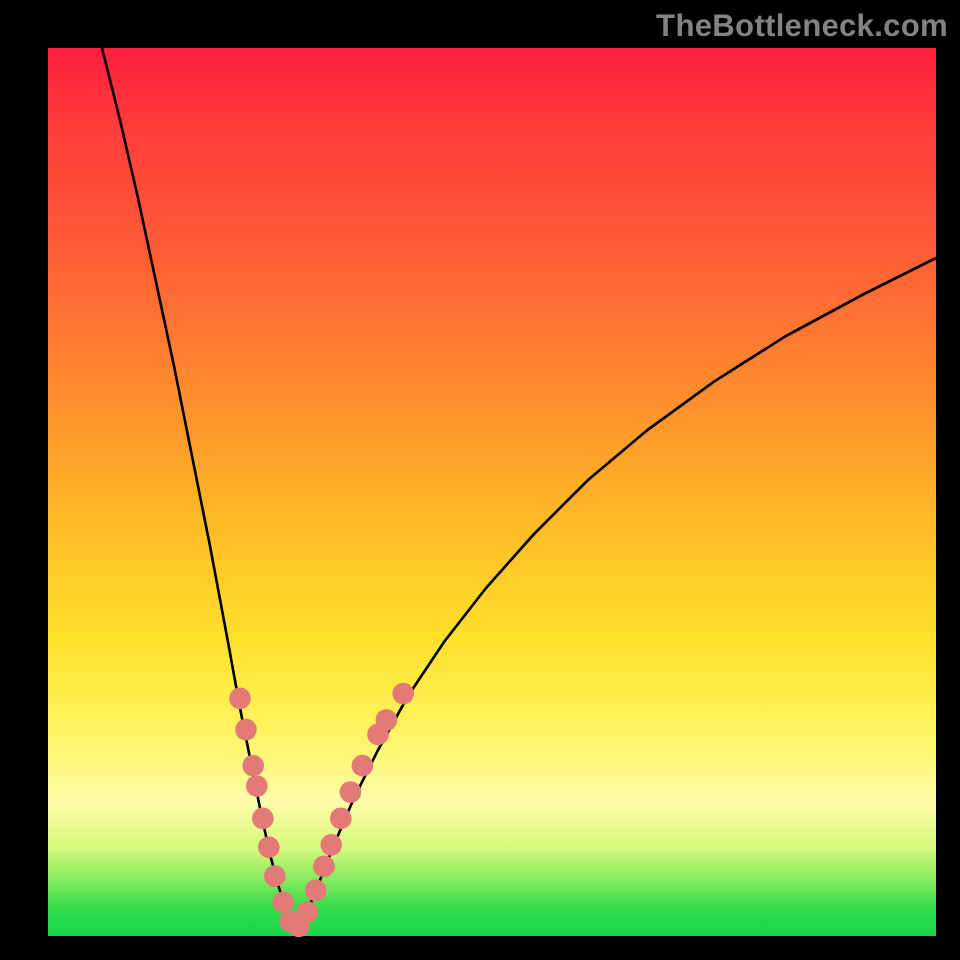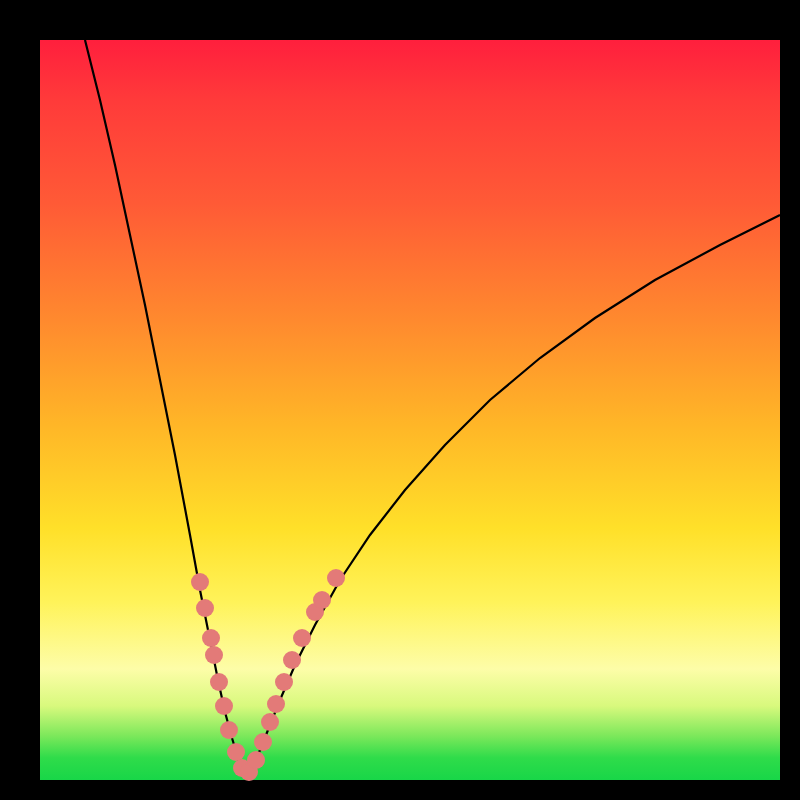--- a/index.html
+++ b/index.html
@@ -68,20 +68,21 @@
   .markers circle {
     fill: #e37a78;
     stroke: none;
   }
 </style>
 </head>
 <body>
 
 <div class="frame">
 
+  <div class="watermark">TheBottleneck.com</div>
 
   <div class="plot-area">
 
     <svg class="curve" viewBox="0 0 740 740">
       <path id="left-branch-path" d="M 45 0 L 60 60 L 75 125 L 90 195 L 105 265 L 120 340 L 135 415 L 150 495 L 160 550 L 170 600 L 178 640 L 185 672 L 192 698 L 198 718 L 204 735"></path>
       <path id="right-branch-path" d="M 210 735 L 218 715 L 228 690 L 240 660 L 255 625 L 275 585 L 300 540 L 330 495 L 365 450 L 405 405 L 450 360 L 500 318 L 555 278 L 615 240 L 680 205 L 740 175"></path>
       <g class="markers" id="markers-group">
           <circle cx="160" cy="542" r="9" fill="#e37a78"></circle>
           <circle cx="165" cy="568" r="9" fill="#e37a78"></circle>
           <circle cx="171" cy="598" r="9" fill="#e37a78"></circle>

